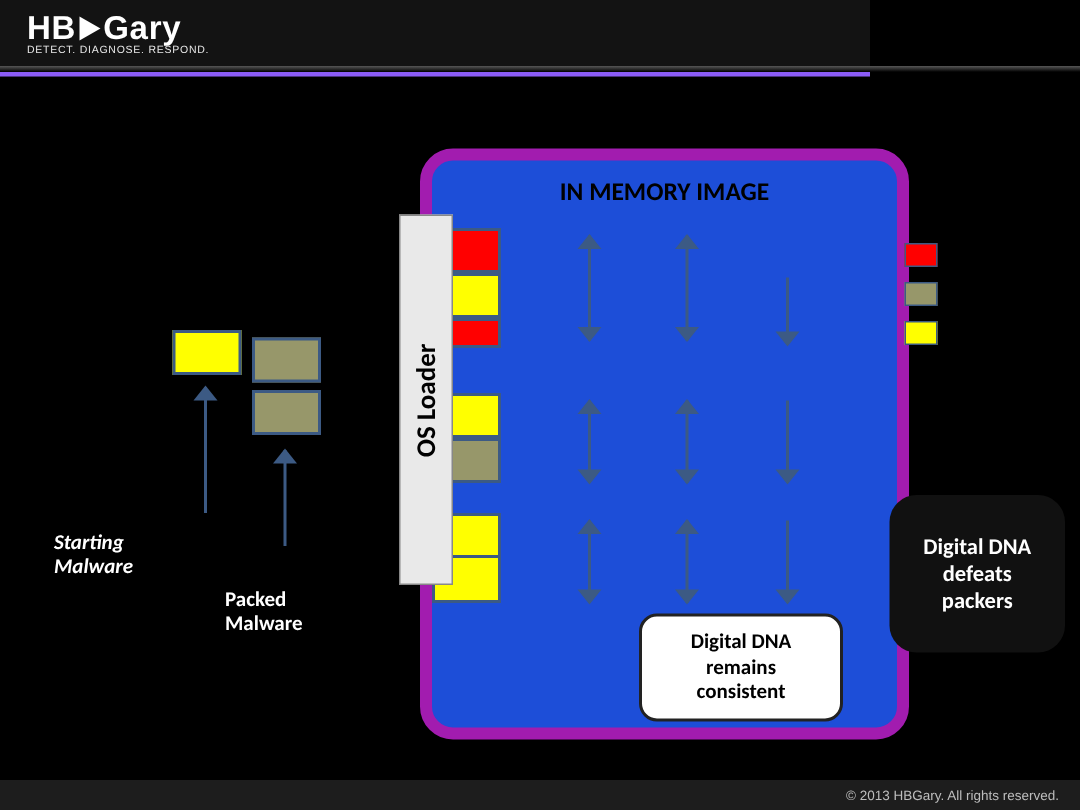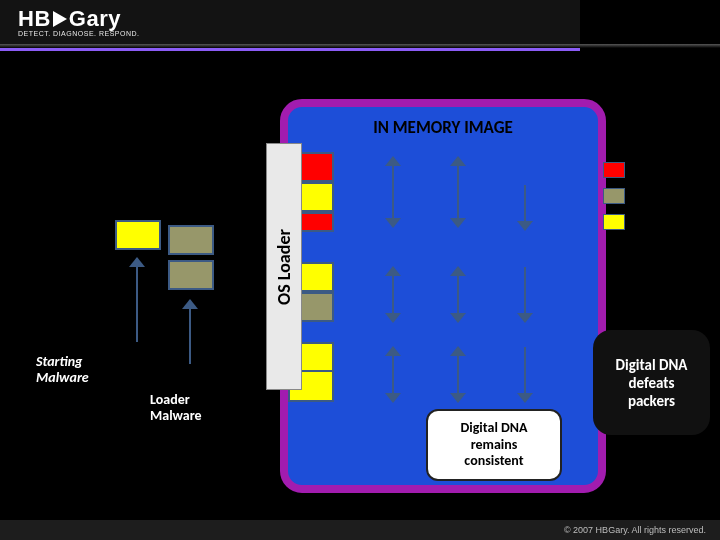--- a/index.html
+++ b/index.html
@@ -284,21 +284,21 @@
   <div class="blk bYellow g1"></div>
   <div class="blk bOlive  g2"></div>
   <div class="blk bOlive  g3"></div>
 </div>
 
 <div class="v-callout" style="left:136px; top:258px; height:84px;"></div>
 <div class="v-callout" style="left:189px; top:300px; height:64px;"></div>
 
 <div class="lbl" style="left:36px; top:354px; white-space:pre;font-style:italic;">Starting
 Malware</div>
-<div class="lbl" style="left:150px; top:392px; white-space:pre;">Loader
+<div class="lbl" style="left:150px; top:392px; white-space:pre;">Packed
 Malware</div>
 
 <div class="mem-panel">
   <div class="mem-title">IN MEMORY IMAGE</div>
 
   <div class="cA">
     <div class="blk bRed    r1"></div>
     <div class="blk bYellow r2"></div>
     <div class="blk bRed    r3"></div>
     <div class="blk bYellow r4"></div>
@@ -396,14 +396,14 @@
 consistent</span>
 </div>
 
 <div class="pill">
   <span style="white-space:pre;">Digital DNA
 defeats
 packers</span>
 </div>
 
 <div class="footer">
-  <span>© 2007 HBGary. All rights reserved.</span>
+  <span>© 2013 HBGary. All rights reserved.</span>
 </div>
 
 </body></html>

